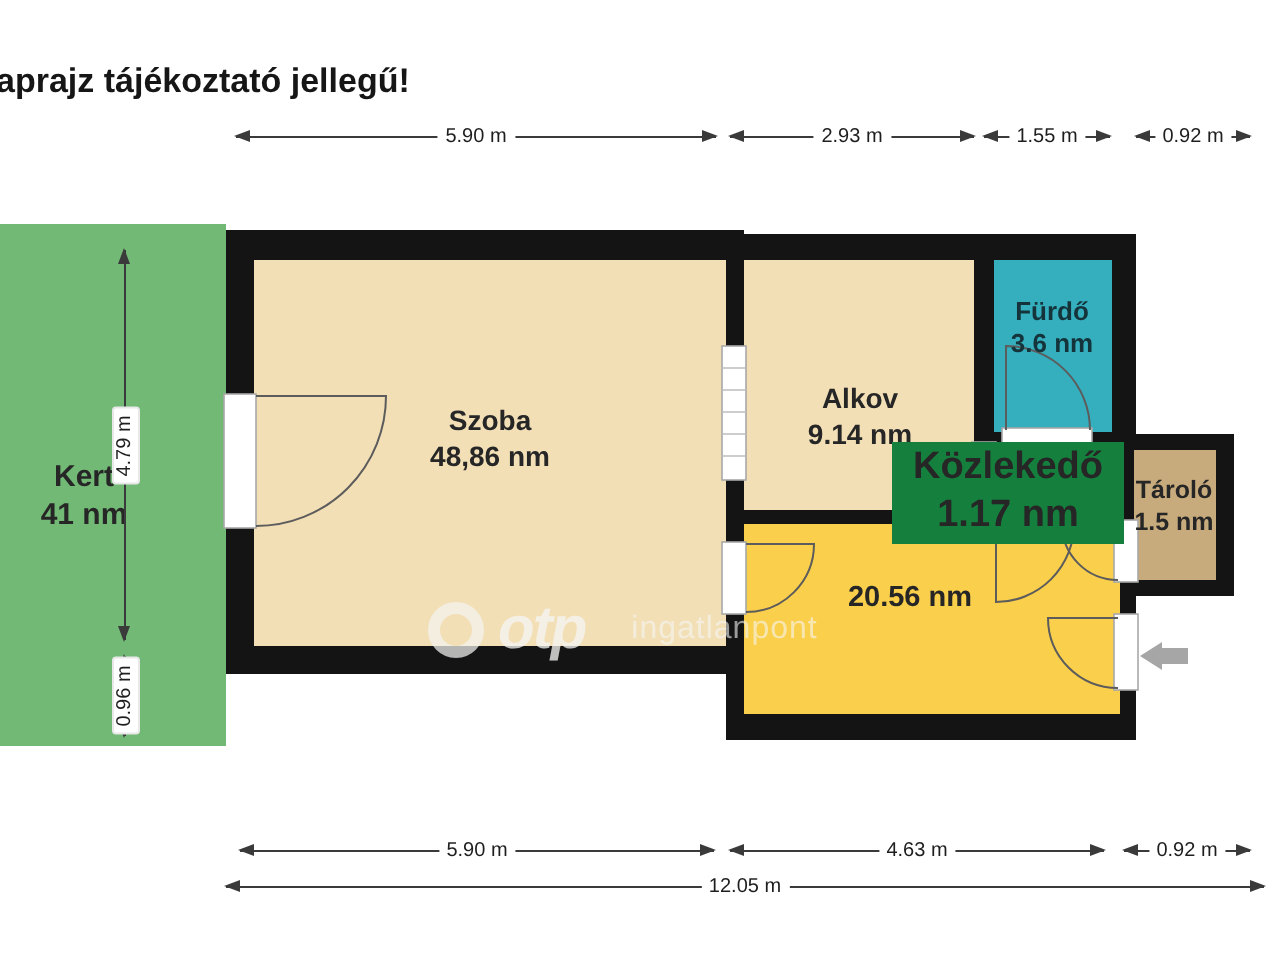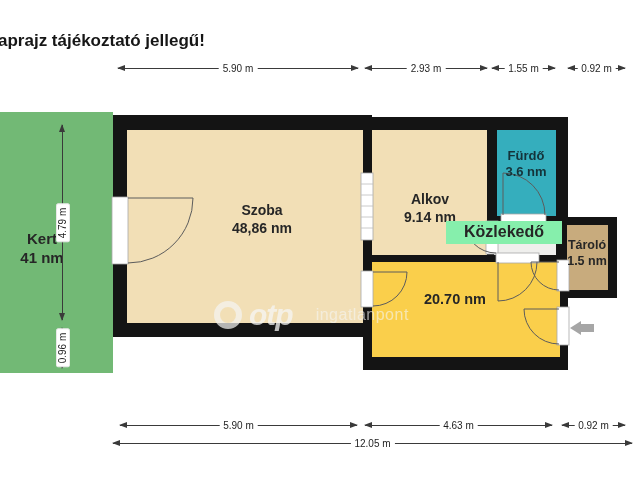--- a/index.html
+++ b/index.html
@@ -74,41 +74,42 @@
       <path d="M559 262 L531 262 A28 28 0 0 0 559 290"></path>
       <path d="M559 309 L524 309 A35 35 0 0 0 559 344"></path>
       <path d="M373 272 L407 272 A34 34 0 0 1 373 306"></path>
     </g>
   </svg>
 
   <div class="rlabel" style="left:5px;top:230px;width:74px;font-size:15px;">
     <div>Kert</div>
     <div>41 nm</div>
   </div>
-  <div class="rlabel" style="left:202px;top:202px;width:120px;font-size:14px;">
+  <div class="rlabel" style="left:185px;top:202px;width:120px;font-size:14px;">
     <div>Szoba</div>
     <div>48,86 nm</div>
   </div>
   <div class="rlabel" style="left:375px;top:171px;width:110px;font-size:14px;margin-top:20px;">
     <div>Alkov</div>
     <div>9.14 nm</div>
   </div>
   <div class="rlabel" style="left:495px;top:148px;width:62px;font-size:13px;color:#14333a;">
     <div>Fürdő</div>
     <div>3.6 nm</div>
   </div>
-  <div class="rlabel" style="left:446px;top:221px;width:116px;font-size:16px;background:#86efac;padding:1px 0 2px;">
+  <div class="rlabel" style="left:446px;top:221px;width:116px;font-size:19px;background:#15803d;padding:1px 0 2px;">
     <div>Közlekedő</div>
+    <div>1.17 nm</div>
   </div>
   <div class="rlabel" style="left:561px;top:238px;width:52px;font-size:12.5px;">
     <div>Tároló</div>
     <div>1.5 nm</div>
   </div>
   <div class="rlabel" style="left:395px;top:290px;width:120px;font-size:14.5px;">
-    <div>20.70 nm</div>
+    <div>20.56 nm</div>
   </div>
 
   <div class="arrowIn">
     <div class="tri"></div>
     <div class="bar"></div>
   </div>
 
   <div class="wm">
     <div class="ring"></div>
     <div class="brand">otp</div>

